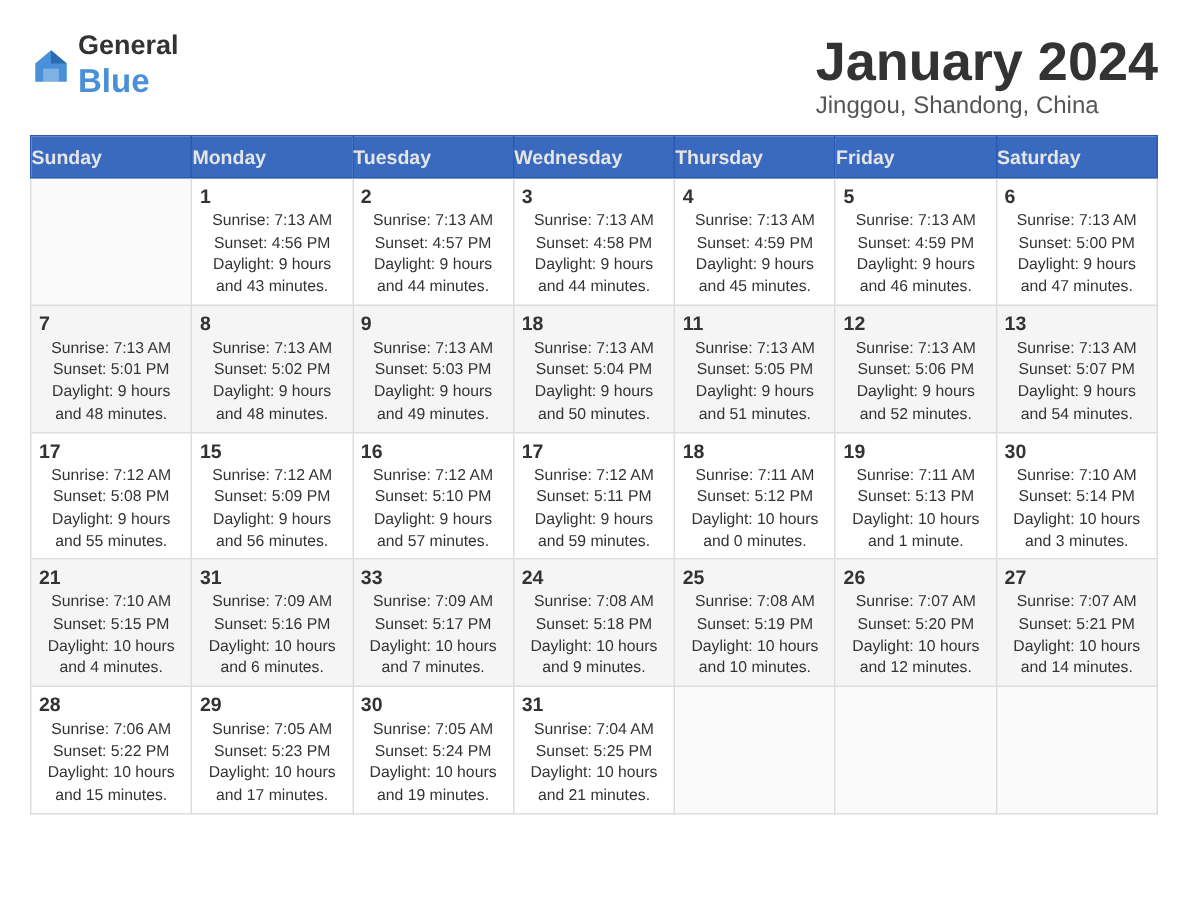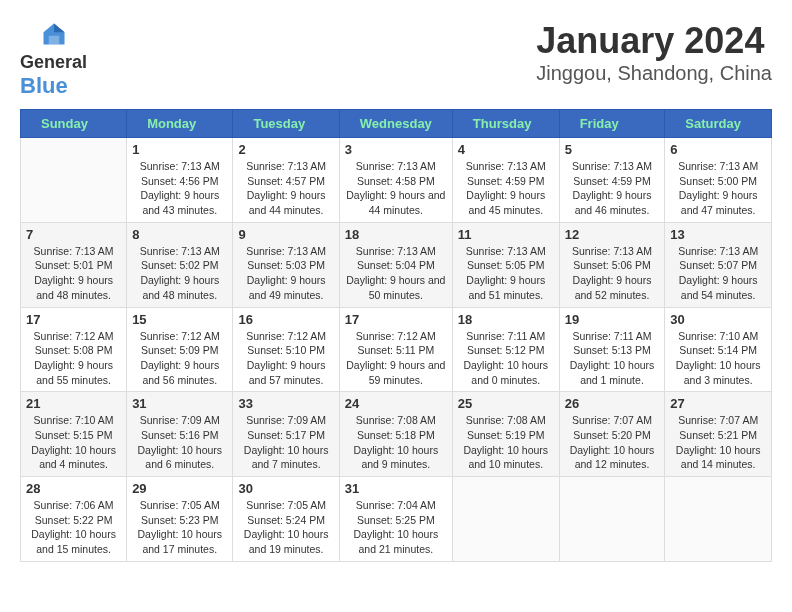--- a/index.html
+++ b/index.html
@@ -13,21 +13,20 @@
     .header {
       display: flex;
       justify-content: space-between;
       align-items: flex-start;
       margin-bottom: 10px;
     }
     .logo {
       display: flex;
       align-items: center;
       gap: 4px;
-      flex-direction: column;
     }
     .logo-text-general {
       font-size: 18px;
       font-weight: bold;
       color: #333;
     }
     .logo-text-blue {
       font-size: 22px;
       font-weight: bold;
       color: #4a90d9;
@@ -38,32 +37,32 @@
     }
     .title-block {
       text-align: left;
     }
     .month-title {
       font-size: 36px;
       font-weight: bold;
       color: #333;
     }
     .location-title {
-      font-size: 20px;
+      font-size: 16px;
       color: #555;
     }
     table {
       width: 100%;
       border-collapse: collapse;
       font-size: 11px;
     }
     thead tr th {
       background-color: #3a6abf;
-      color: #86efac;
-      padding: 6px 20px;
+      color: #e5e5e5;
+      padding: 6px 0;
       text-align: left;
       font-size: 13px;
       font-weight: bold;
       border: 1px solid #2a5aaf;
     }
     tbody tr {
       border-bottom: 1px solid #ccc;
     }
     tbody tr:nth-child(even) {
       background-color: #f5f5f5;

